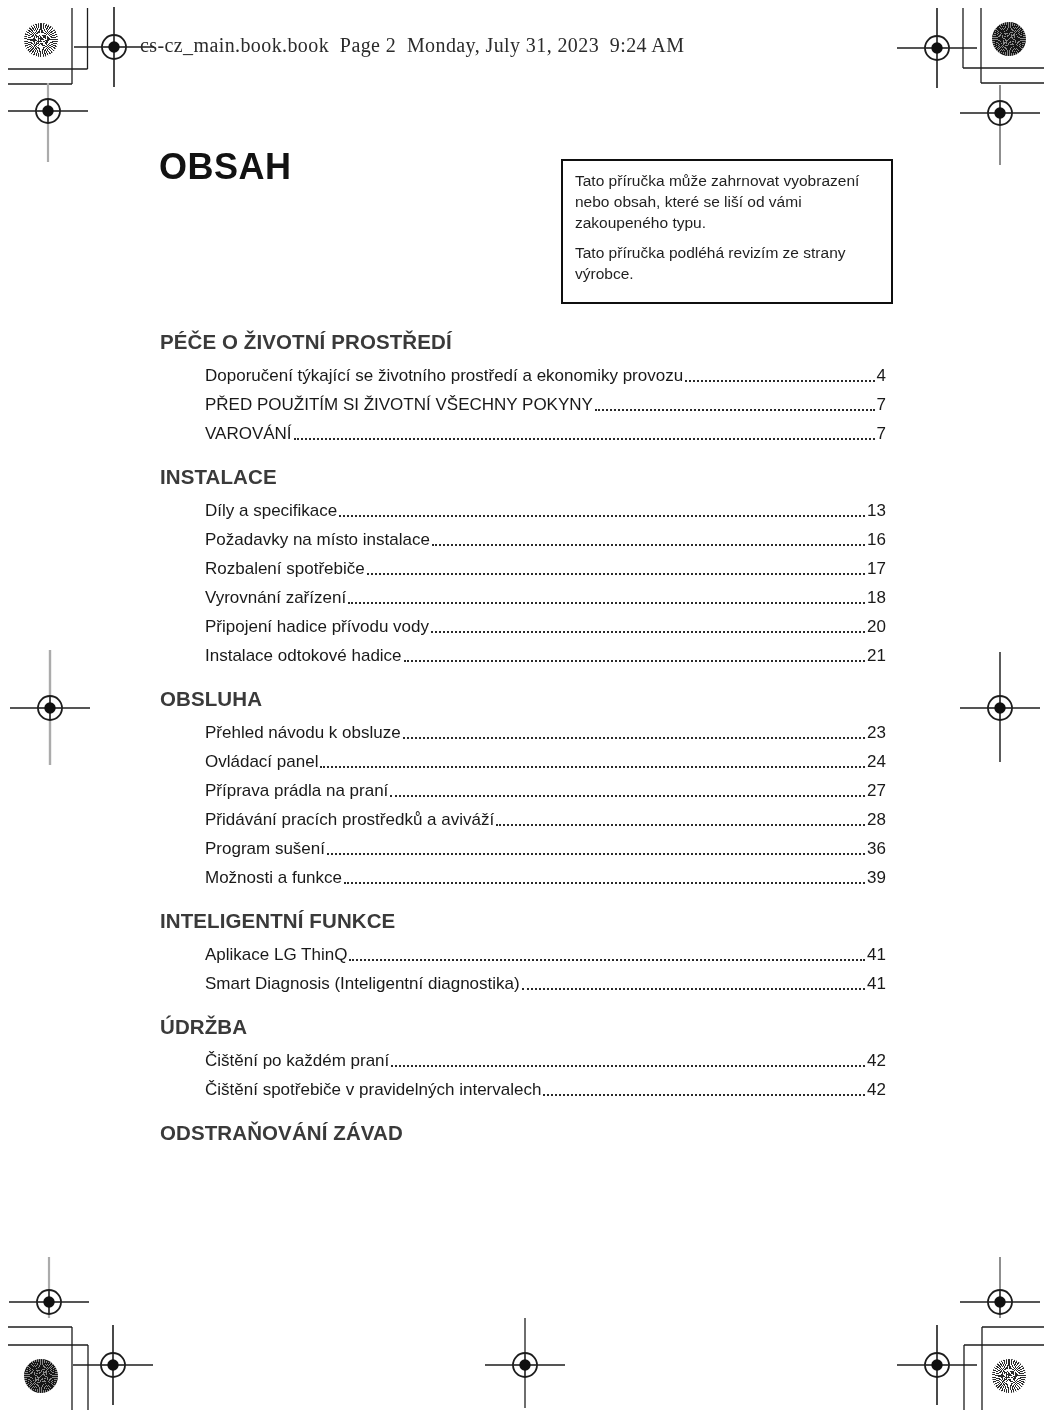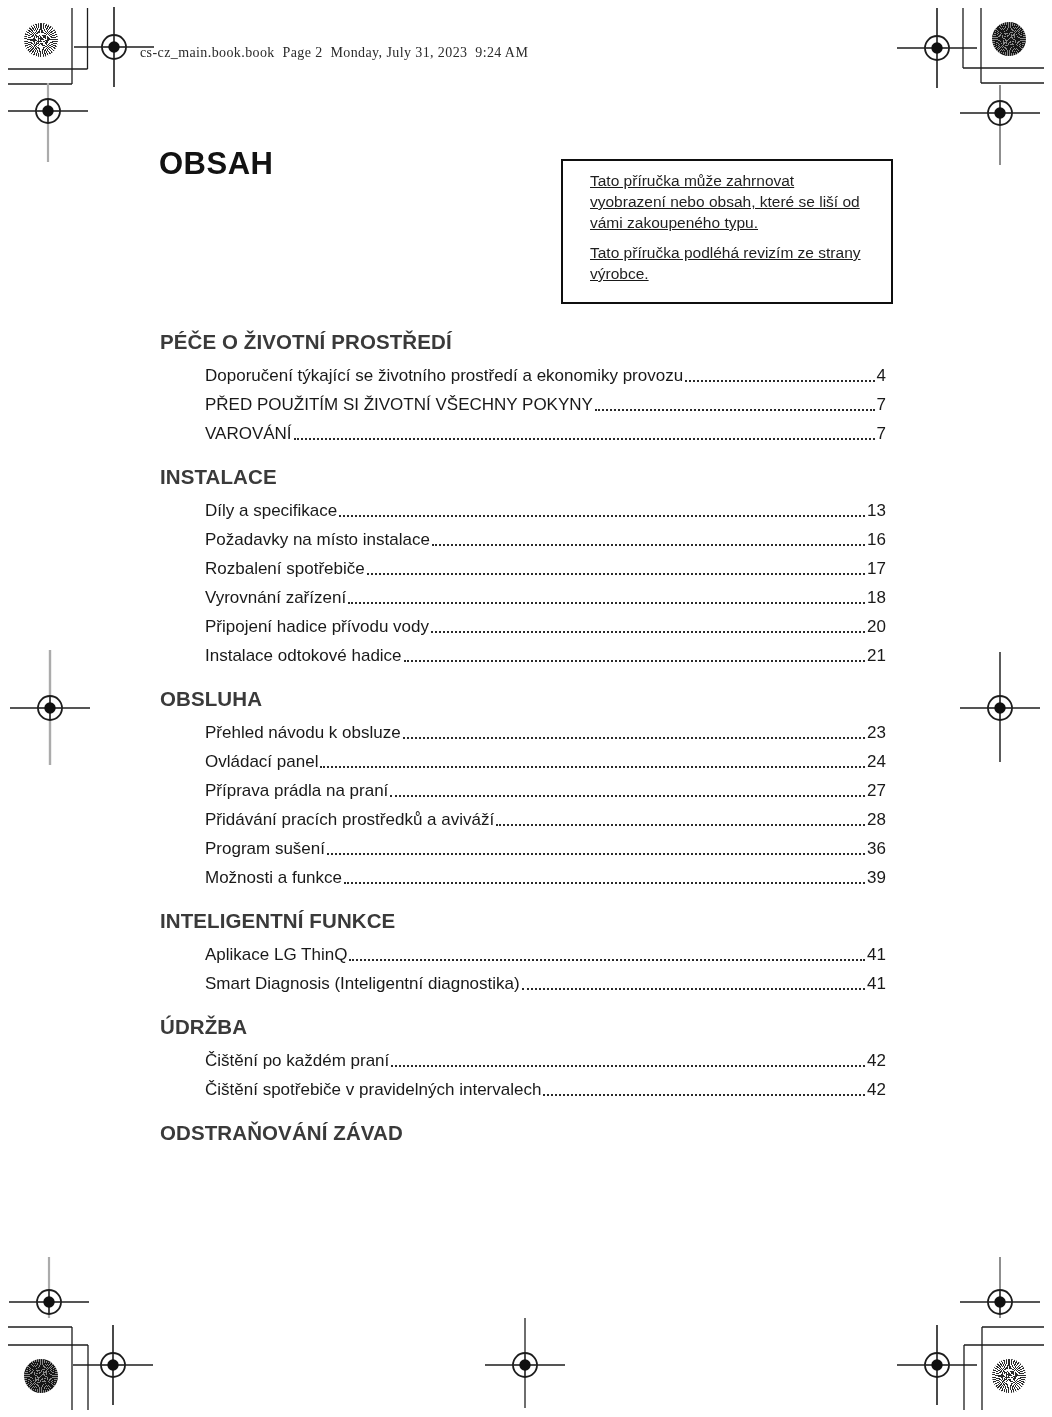--- a/index.html
+++ b/index.html
@@ -20,39 +20,38 @@
   }
   .pinwheel {
     position: absolute; width: 34px; height: 34px;
     border-radius: 50%;
   }
   .pinwheel.light { background: repeating-conic-gradient(#2a2a2a 0deg 4deg, #fdfdfd 4deg 8.5deg); }
   .pinwheel.dark  { background: repeating-conic-gradient(#161616 0deg 5deg, #8a8a8a 5deg 7.5deg); }
 
   
   .header-line {
-    position: absolute; left: 140px; top: 45px;
+    position: absolute; left: 140px; top: 34px;
     font-family: "Liberation Serif", serif;
-    font-size: 14px; letter-spacing: 0.4px;
+    font-size: 20px; letter-spacing: 0.4px;
     color: #2b2b2b;
     white-space: pre;
   }
   .page-title {
     position: absolute; left: 159px; top: 146px;
-    font-size: 31px; font-weight: bold;
+    font-size: 36px; font-weight: bold;
     letter-spacing: 0.5px;
     color: #121212;
   }
   .notice-box {
     position: absolute; left: 561px; top: 159px;
     width: 332px; height: 145px;
     border: 2px solid #0f0f0f;
     box-sizing: border-box;
-    padding: 9px 27px;
-    text-decoration: underline;
+    padding: 9px 12px;
   }
   .notice-box p {
     margin: 0 0 9px 0;
     font-size: 15.5px; line-height: 21px;
     color: #1f1f1f;
   }
   .toc {
     position: absolute; left: 160px; top: 330px;
     width: 726px;
   }

